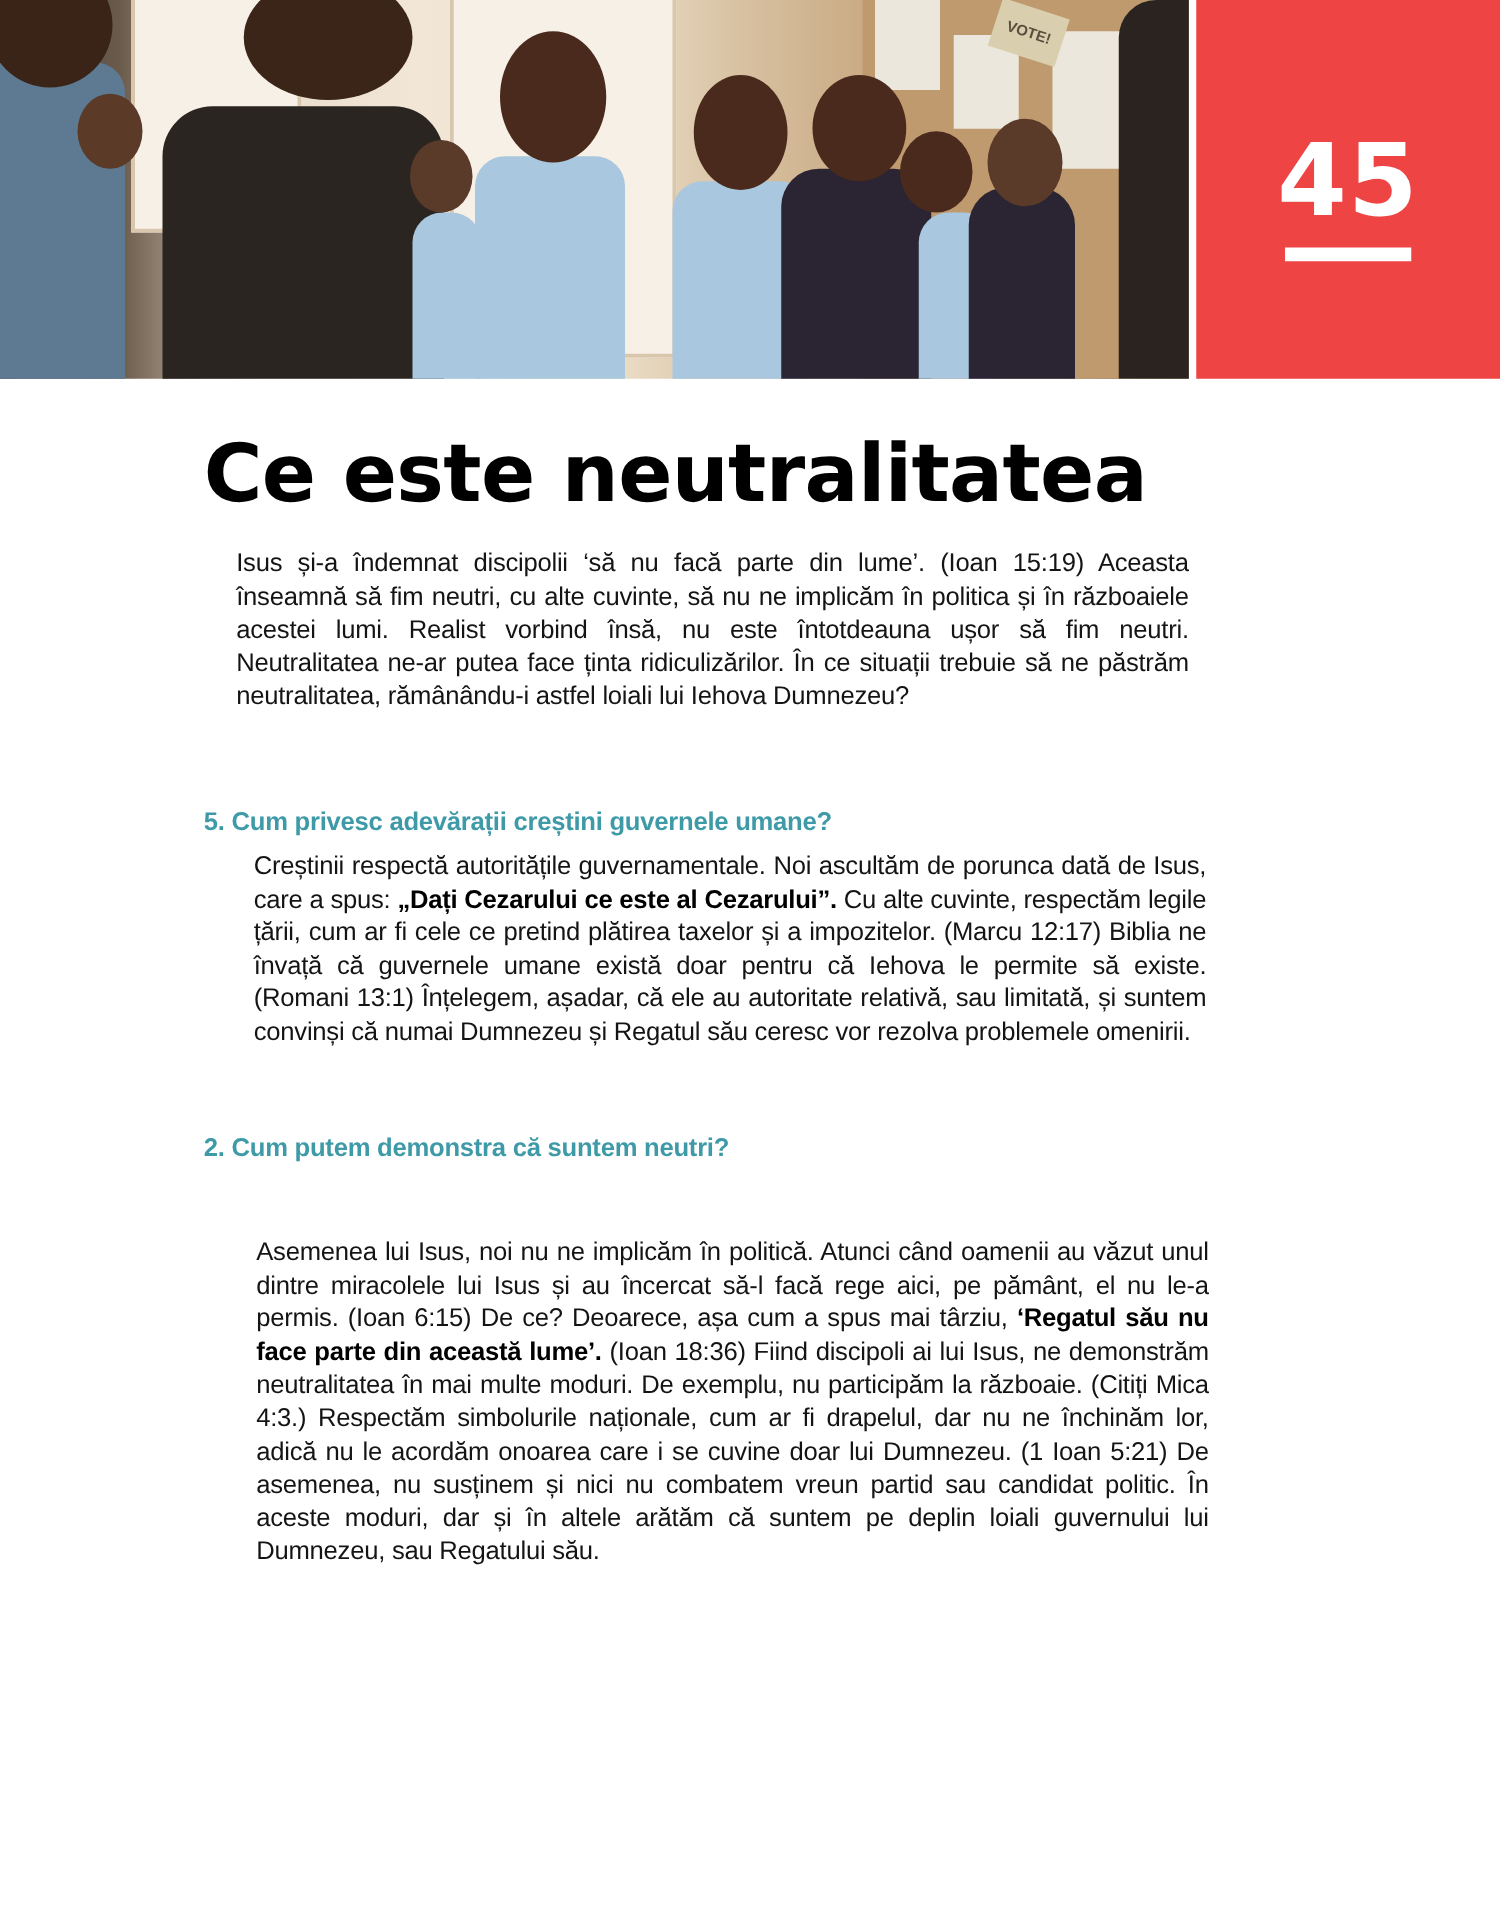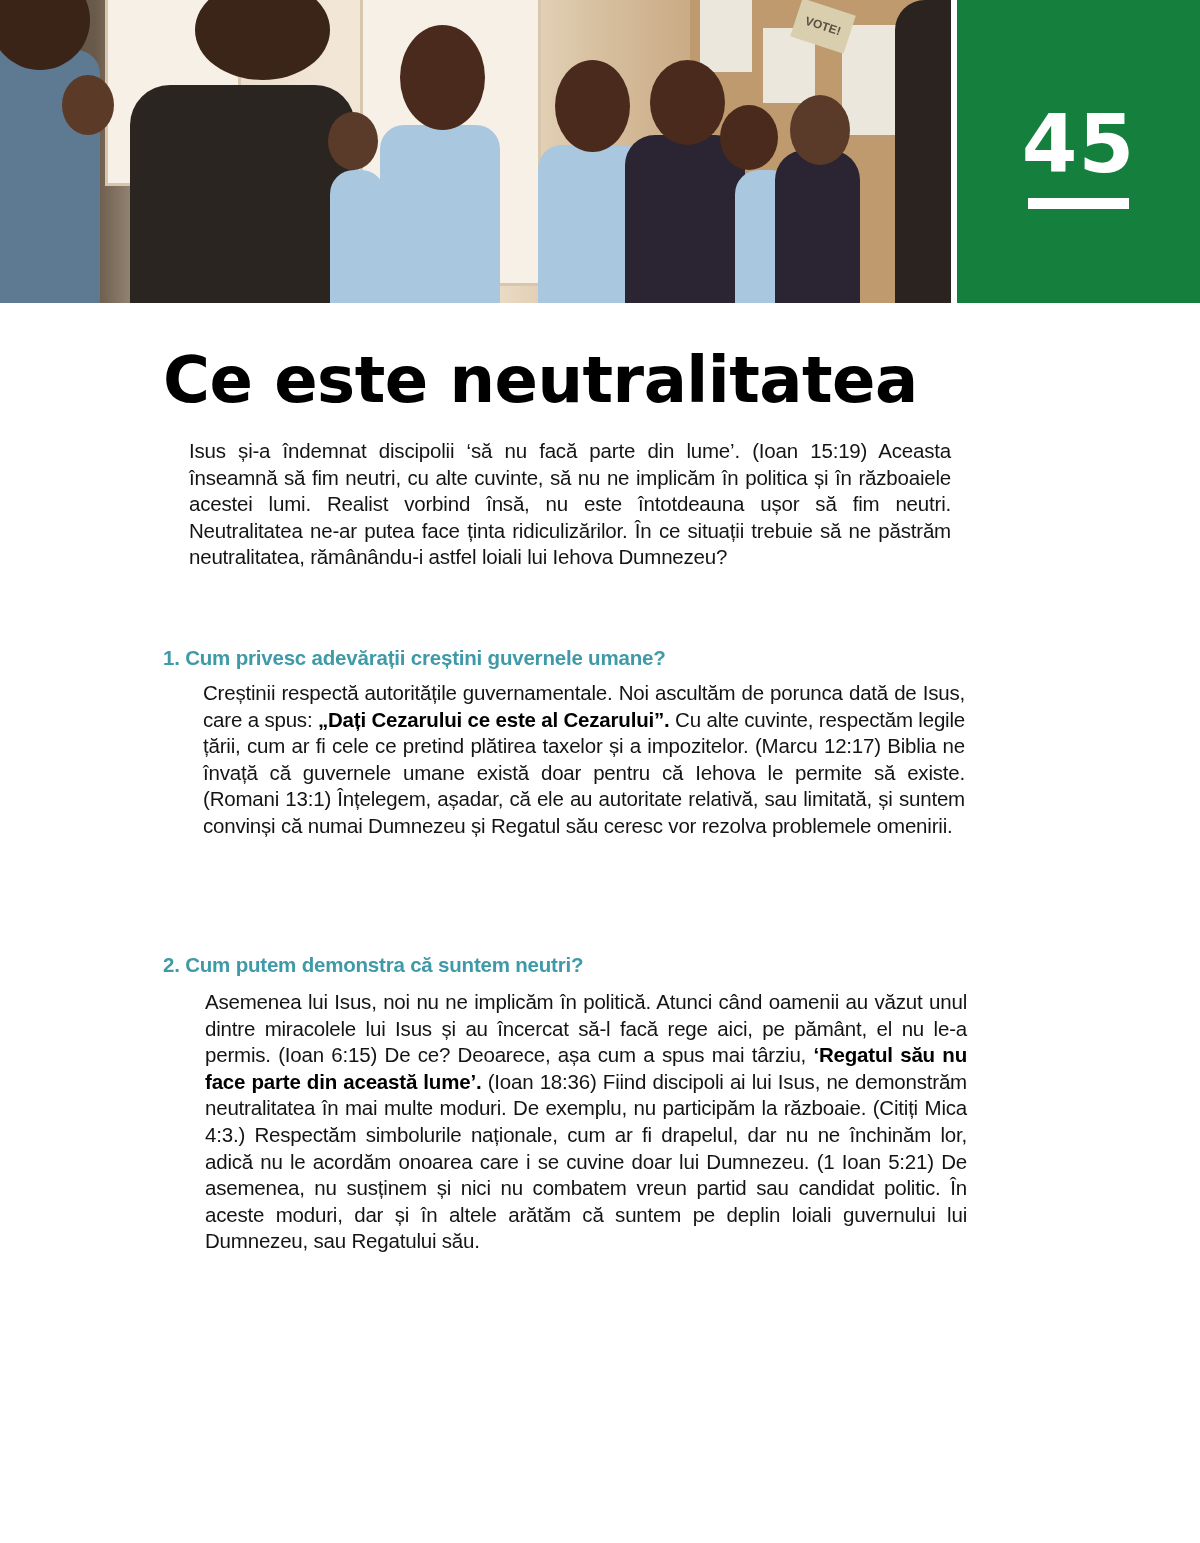--- a/index.html
+++ b/index.html
@@ -14,38 +14,38 @@
   .hero .shirt { position: absolute; background: #a9c7de; border-radius: 24px 24px 0 0; }
   .hero .suit { position: absolute; background: #2b2522; border-radius: 40px 40px 0 0; }
   .hero .vest { position: absolute; background: #2b2432; border-radius: 30px 30px 0 0; }
   .hero .board { position: absolute; background: #bf9a6e; }
   .hero .paper { position: absolute; background: #ece7dc; }
   .hero .vote { position: absolute; left: 795px; top: 6px; width: 56px; height: 40px; background: #d9cfae;
                 transform: rotate(18deg); font: bold 12px "Liberation Sans", sans-serif; color: #5a4f3f;
                 display: flex; align-items: center; justify-content: center; }
 
   
-  .badge { position: absolute; left: 957px; top: 0; width: 243px; height: 303px; background: #15803d;
+  .badge { position: absolute; left: 957px; top: 0; width: 243px; height: 303px; background: #ef4444;
            display: flex; flex-direction: column; align-items: center; }
   .badge-num { margin-top: 100px; color: #ffffff; font-family: "DejaVu Sans", sans-serif; font-weight: bold;
                font-size: 80px; line-height: 90px; letter-spacing: 1px; }
   .badge-rule { margin-top: 8px; width: 101px; height: 11px; background: #ffffff; }
 
   
   .title { position: absolute; left: 163px; top: 345px; margin: 0; font-family: "DejaVu Sans", sans-serif;
            font-weight: bold; font-size: 64px; line-height: 70px; color: #000; letter-spacing: -0.5px; }
 
   
   .content { position: absolute; left: 189px; top: 438px; width: 762px; }
   .para { margin: 0; font-size: 20.5px; line-height: 26.6px; text-align: justify; hyphens: auto; color: #141414;
           letter-spacing: -0.2px; }
   .q { position: absolute; left: 163px; margin: 0; font-family: "Liberation Sans", sans-serif; font-weight: bold;
        font-size: 20.5px; line-height: 26px; color: #3f9aa8; letter-spacing: -0.2px; }
   .q1 { top: 645px; }
-  .q2 { top: 952px; text-align: right; }
+  .q2 { top: 906px; text-align: right; }
   .para1 { position: absolute; left: 203px; top: 680px; width: 762px; }
   .para2 { position: absolute; left: 205px; top: 941px; width: 762px; margin-top: 48px; }
   .b { font-weight: bold; color: #000; }
 </style>
 </head>
 <body>
 
 <div class="hero" title="Students in light blue school uniforms standing with hands on their chests in a classroom">
   <div class="win" style="left:105px; top:-10px; width:130px; height:190px;"></div>
   <div class="win" style="left:360px; top:-10px; width:175px; height:290px;"></div>
@@ -80,17 +80,17 @@
   <div class="badge-num">45</div>
   <div class="badge-rule"></div>
 </div>
 
 <h1 class="title">Ce este neutralitatea</h1>
 
 <div class="content">
   <p class="para">Isus și-a îndemnat discipolii ‘să nu facă parte din lume’. (Ioan 15:19) Aceasta înseamnă să fim neutri, cu alte cuvinte, să nu ne implicăm în politica și în războaiele acestei lumi. Realist vorbind însă, nu este întotdeauna ușor să fim neutri. Neutralitatea ne-ar putea face ținta ridiculizărilor. În ce situații trebuie să ne păstrăm neutralitatea, rămânându-i astfel loiali lui Iehova Dumnezeu?</p>
 </div>
 
-<h2 class="q q1">1. Cum privesc adevărații creștini guvernele umane?</h2>
+<h2 class="q q1">5. Cum privesc adevărații creștini guvernele umane?</h2>
 <p class="para para1"><span>Creștinii respectă autoritățile guvernamentale. Noi ascultăm de porunca dată de Isus, care a spus: </span><span class="b">„Dați Cezarului ce este al Cezarului”.</span><span> Cu alte cuvinte, respectăm legile țării, cum ar fi cele ce pretind plătirea taxelor și a impozitelor. (Marcu 12:17) Biblia ne învață că guvernele umane există doar pentru că Iehova le permite să existe. (Romani 13:1) Înțelegem, așadar, că ele au autoritate relativă, sau limitată, și suntem convinși că numai Dumnezeu și Regatul său ceresc vor rezolva problemele omenirii.</span></p>
 
 <h2 class="q q2">2. Cum putem demonstra că suntem neutri?</h2>
 <p class="para para2"><span>Asemenea lui Isus, noi nu ne implicăm în politică. Atunci când oamenii au văzut unul dintre miracolele lui Isus și au încercat să-l facă rege aici, pe pământ, el nu le-a permis. (Ioan 6:15) De ce? Deoarece, așa cum a spus mai târziu, </span><span class="b">‘Regatul său nu face parte din această lume’.</span><span> (Ioan 18:36) Fiind discipoli ai lui Isus, ne demonstrăm neutralitatea în mai multe moduri. De exemplu, nu participăm la războaie. (Citiți Mica 4:3.) Respectăm simbolurile naționale, cum ar fi drapelul, dar nu ne închinăm lor, adică nu le acordăm onoarea care i se cuvine doar lui Dumnezeu. (1 Ioan 5:21) De asemenea, nu susținem și nici nu combatem vreun partid sau candidat politic. În aceste moduri, dar și în altele arătăm că suntem pe deplin loiali guvernului lui Dumnezeu, sau Regatului său.</span></p>
 
 </body></html>

